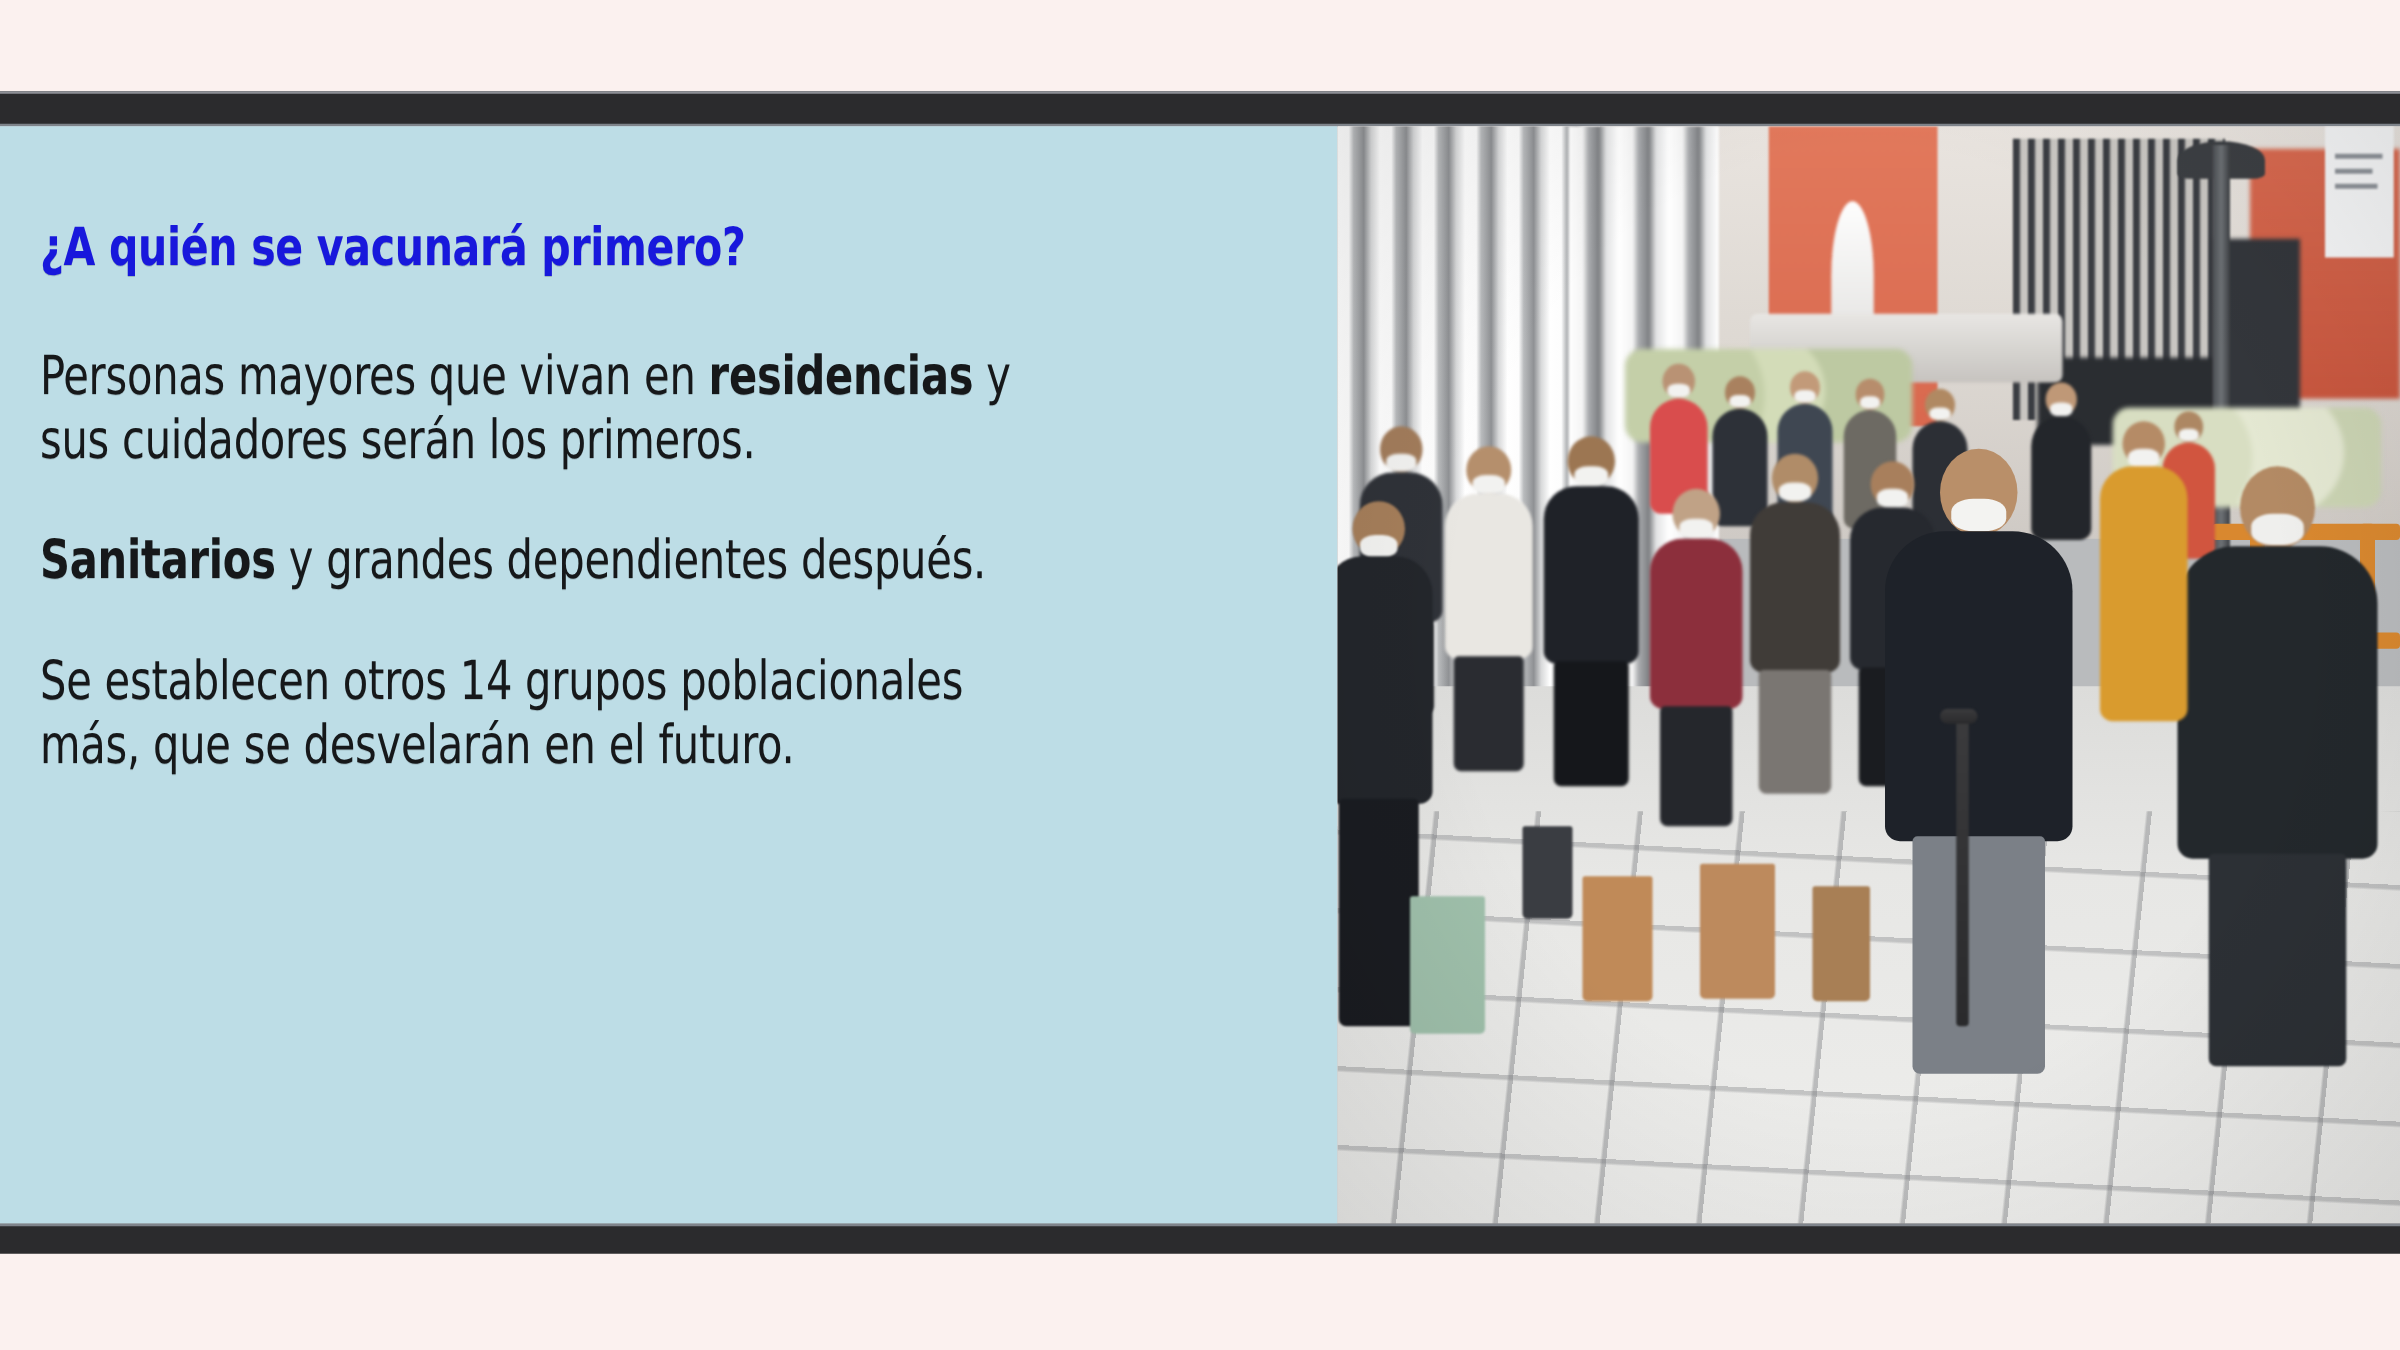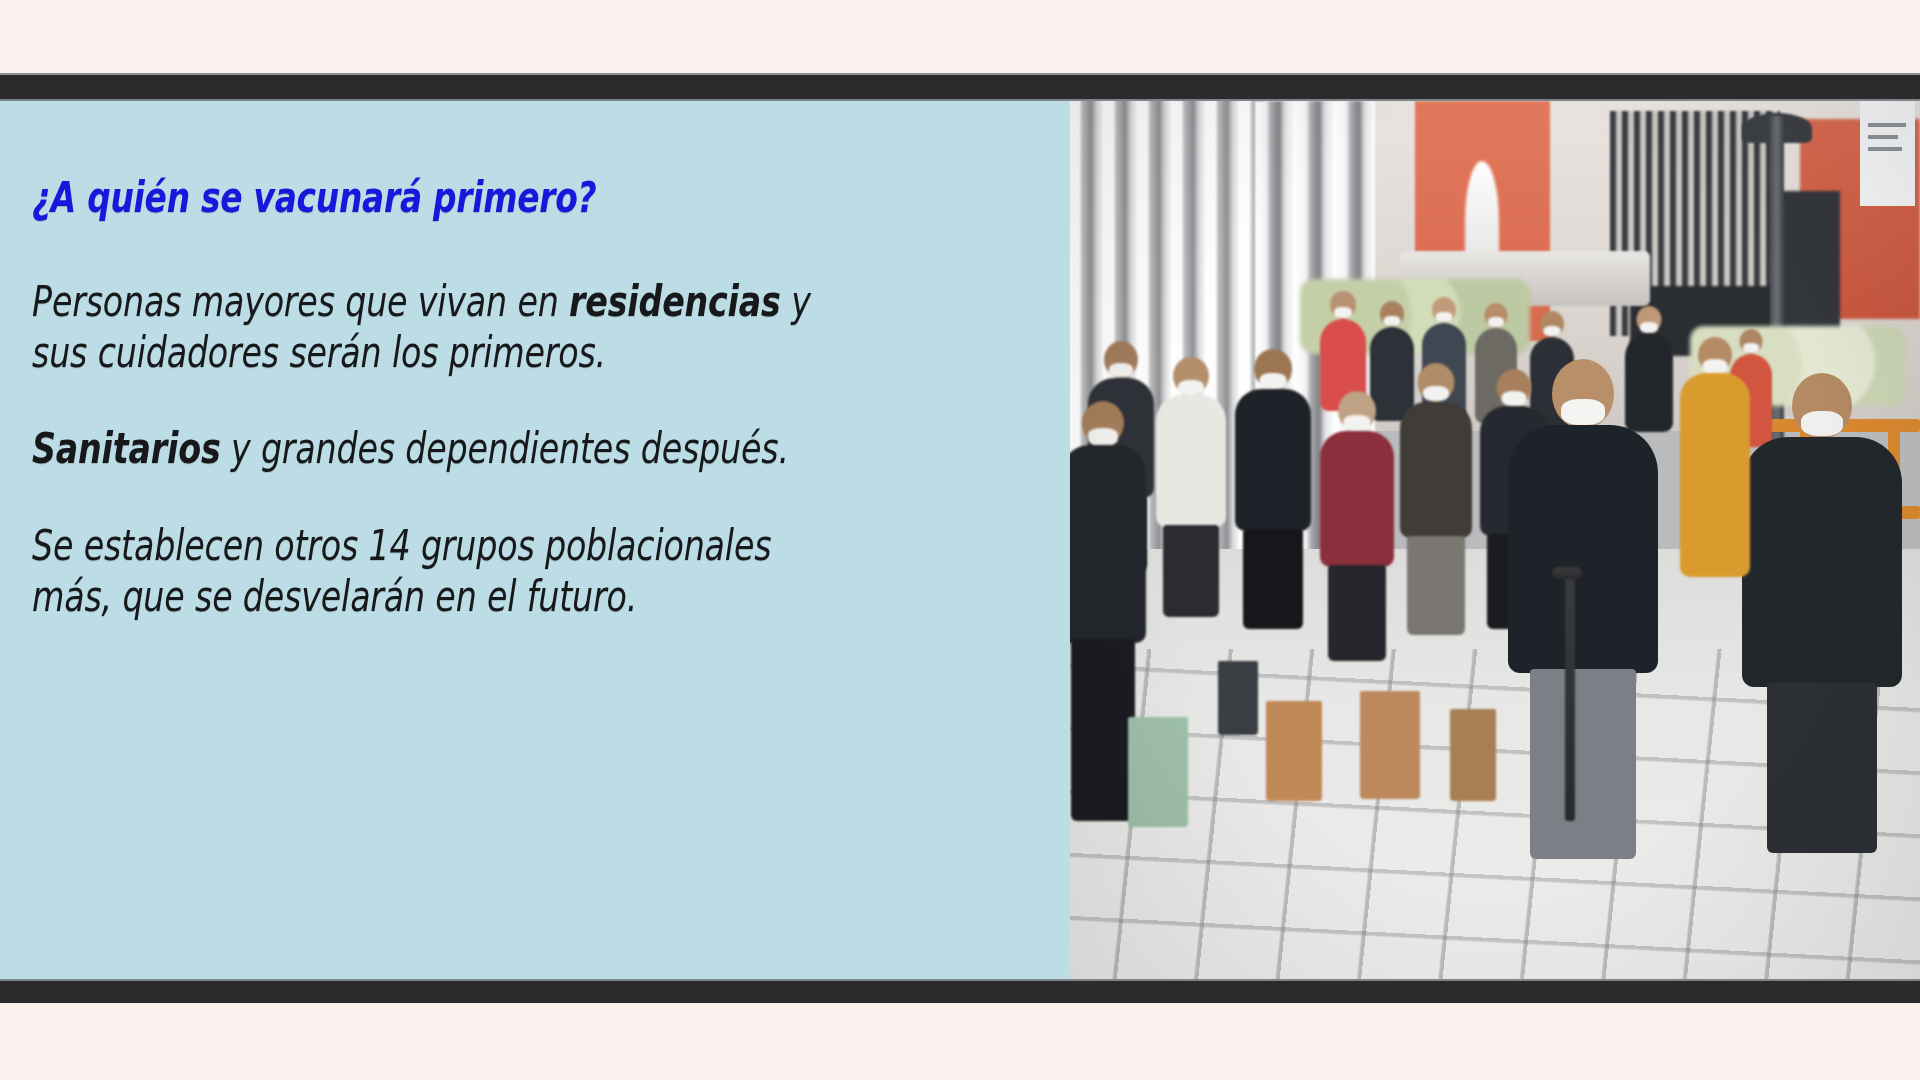--- a/index.html
+++ b/index.html
@@ -59,21 +59,20 @@
   }
 
   
   .panel {
     position: relative;
     width: 1070px;
     height: 878px;
     background: #bddde6;
     box-sizing: border-box;
     padding: 72px 0 0 32px;
-    font-style: italic;
   }
 
   .headline {
     color: #1818dc;
     font-family: "Liberation Sans Narrow", "DejaVu Sans Condensed", "Liberation Sans", sans-serif;
     font-weight: bold;
     font-size: 42px;
     letter-spacing: -0.3px;
     transform: scaleX(0.87);
     transform-origin: left center;

